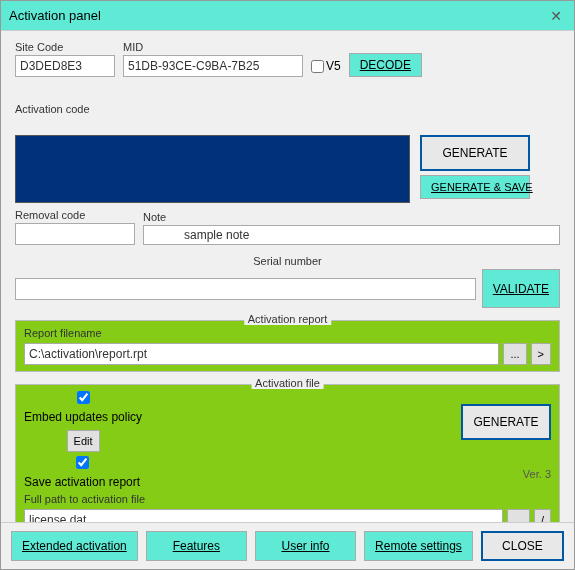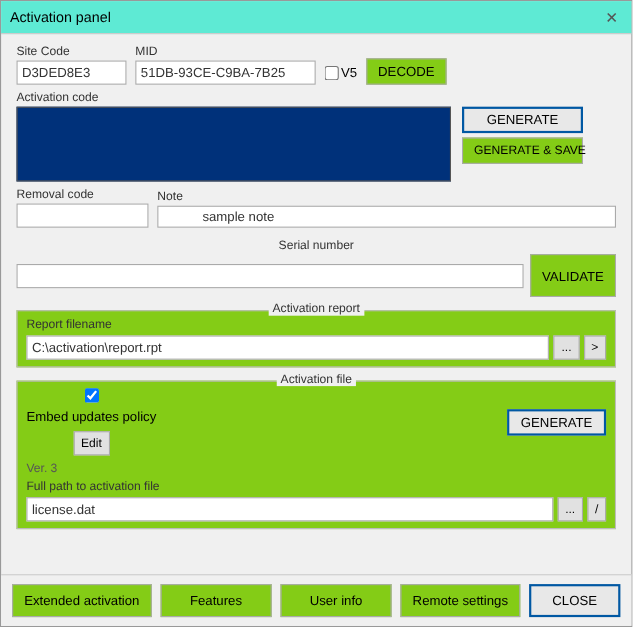--- a/index.html
+++ b/index.html
@@ -71,41 +71,42 @@
       border: 1px solid #aaa;
       background: #fff;
       padding: 2px 4px;
       font-size: 12px;
       height: 22px;
       color: #333;
       outline: none;
     }
     .btn {
       border: 1px solid #aaa;
-      background: #84cc16;
+      background: #5eead4;
       padding: 3px 10px;
       font-size: 12px;
       cursor: pointer;
       height: 24px;
       white-space: nowrap;
       color: #000;
+      text-decoration: underline;
     }
     .btn-primary {
       border: 2px solid #0058a3;
       background: #e8e8e8;
       padding: 3px 10px;
       font-size: 12px;
       cursor: pointer;
-      height: 24px;
+      height: 36px;
       white-space: nowrap;
       font-weight: 500;
     }
 
     .site-code-input { width: 100px; }
-    .mid-input { width: 164px; }
+    .mid-input { width: 180px; }
     .v5-check { display: flex; align-items: center; gap: 2px; height: 22px; font-size: 12px; }
     .activation-code-area {
       width: 395px;
       height: 68px;
       background: #00317a;
       border: 1px solid #555;
       resize: none;
       color: #fff;
       font-size: 11px;
       padding: 4px;
@@ -202,21 +203,21 @@
         <label class="field-label">MID</label>
         <input type="text" class="mid-input" value="51DB-93CE-C9BA-7B25" style="">
       </div>
       <div class="v5-check">
         <input type="checkbox" style="">
         <span>V5</span>
       </div>
       <button class="btn" style="height:24px; margin-bottom:0;">DECODE</button>
     </div>
 
-    <div style="display:flex; flex-direction:column; gap:2px;">
+    <div style="display:flex; flex-direction:column; gap:20px;margin-top:20px;">
       <label class="field-label">Activation code</label>
       <div style="display:flex; gap:6px;">
         <textarea class="activation-code-area" style=""></textarea>
         <div class="gen-buttons">
           <button class="btn-primary" style="width:110px;">GENERATE</button>
           <button class="btn" style="width:110px; font-size:11px;">GENERATE &amp; SAVE</button>
         </div>
       </div>
     </div>
 
@@ -256,20 +257,24 @@
       <div style="display:flex; flex-direction:column; gap:4px;">
         <div style="display:flex; align-items:center; justify-content:space-between;">
           <div class="checkbox-row">
             <input type="checkbox" checked="" style="">
             <span>Embed updates policy</span>
             <button class="small-btn">Edit</button>
           </div>
           <button class="btn-primary" style="width:90px;">GENERATE</button>
         </div>
         <div style="display:flex; align-items:center; justify-content:space-between;">
+          <div class="checkbox-row">
+            <input type="checkbox" checked="" style="">
+            <span>Save activation report</span>
+          </div>
           <span class="ver-label">Ver. 3</span>
         </div>
         <label class="field-label">Full path to activation file</label>
         <div style="display:flex; gap:4px; align-items:center;">
           <input type="text" style="flex: 1 1 0%;" value="license.dat">
           <button class="small-btn">...</button>
           <button class="small-btn">/</button>
         </div>
       </div>
     </div>

